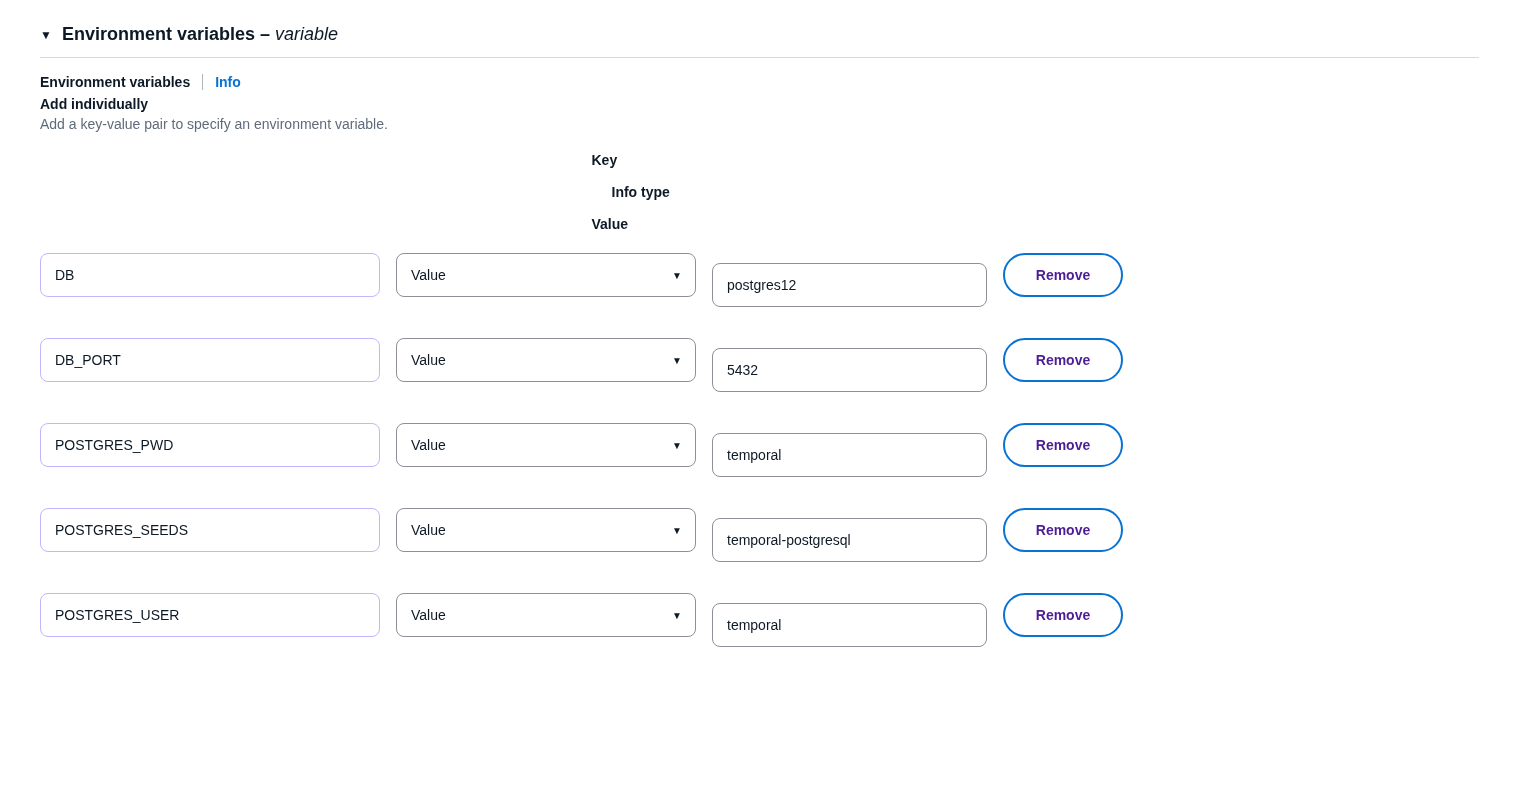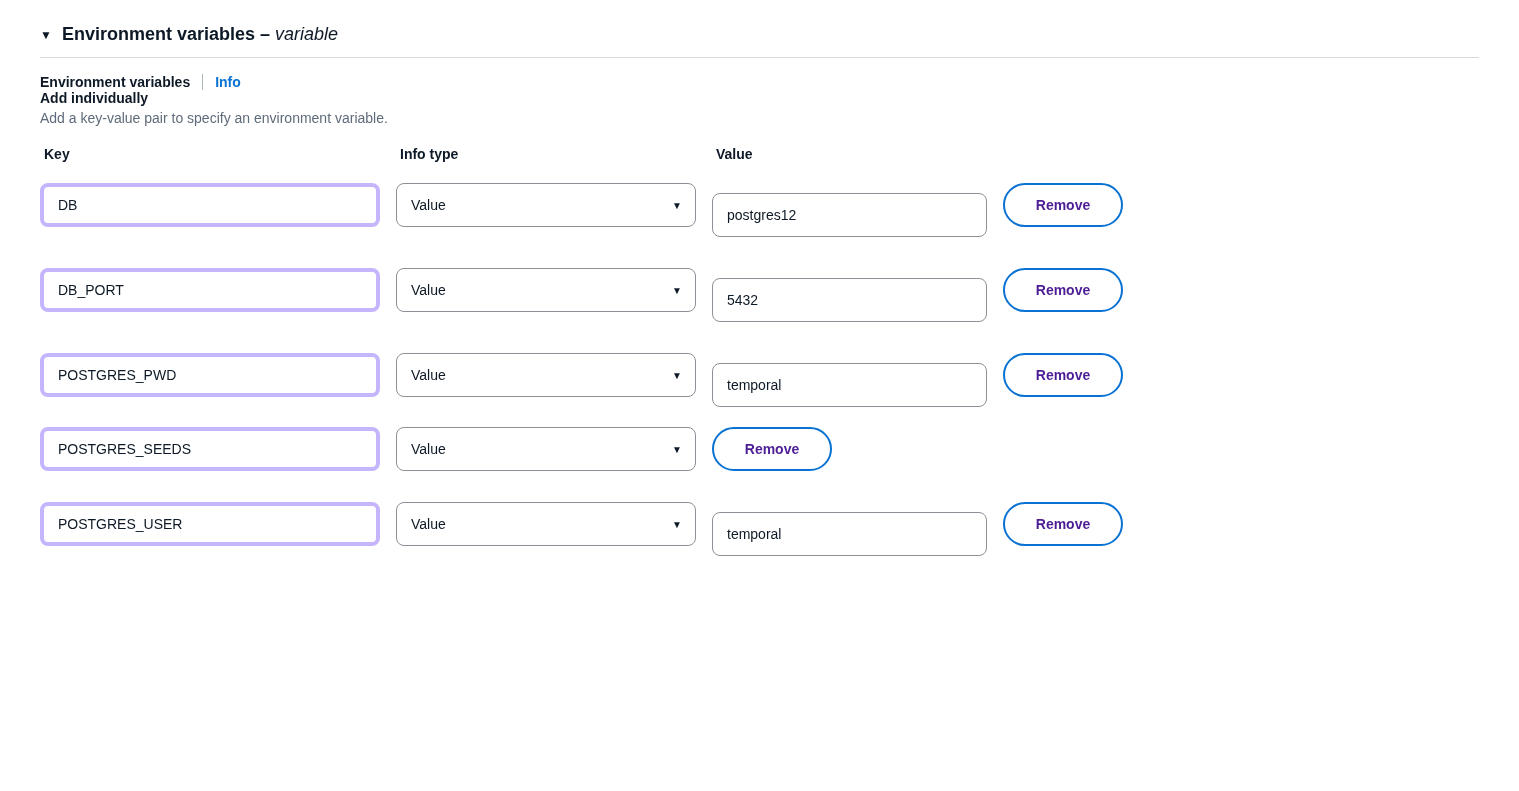--- a/index.html
+++ b/index.html
@@ -44,20 +44,21 @@
 
     .section-title em {
       font-weight: 400;
       font-style: italic;
     }
 
     .subsection-label {
       display: flex;
       align-items: center;
       gap: 12px;
+      margin-bottom: 6px;
     }
 
     .subsection-label-text {
       font-size: 14px;
       font-weight: 700;
       color: #0d1926;
     }
 
     .divider {
       width: 1px;
@@ -85,20 +86,21 @@
       color: #5f6b7a;
       margin-bottom: 20px;
     }
 
     .columns-header {
       display: flex;
       align-items: center;
       gap: 16px;
       margin-bottom: 10px;
       padding-left: 4px;
+      flex-direction: column;
     }
 
     .col-header-key {
       font-size: 14px;
       font-weight: 700;
       color: #0d1926;
       width: 340px;
     }
 
     .col-header-value-type {
@@ -118,21 +120,21 @@
     .env-row {
       display: flex;
       align-items: center;
       gap: 16px;
       margin-bottom: 20px;
     }
 
     .env-key-input {
       width: 340px;
       height: 44px;
-      border: 4px solid #c4b5fd;
+      border: 1px solid #c4b5fd;
       border-radius: 8px;
       padding: 0 14px;
       font-size: 14px;
       color: #0d1926;
       background: #ffffff;
       outline: none;
     }
 
     .value-type-select-wrapper {
       position: relative;
@@ -233,20 +235,21 @@
       </div>
       <div class="env-row">
         <input type="text" class="env-key-input" value="POSTGRES_PWD" style="">
         <div class="value-type-select-wrapper"><select class="value-type-select"><option value="Value">Value</option><option value="ValueFrom">ValueFrom</option></select><span class="select-arrow">▼</span></div>
         <input type="text" class="env-value-input" value="temporal" style="">
         <button class="remove-button">Remove</button>
       </div>
       <div class="env-row">
         <input type="text" class="env-key-input" value="POSTGRES_SEEDS" style="">
         <div class="value-type-select-wrapper"><select class="value-type-select"><option value="Value">Value</option><option value="ValueFrom">ValueFrom</option></select><span class="select-arrow">▼</span></div>
+        <input type="text" class="env-value-input" value="temporal-postgresql" style="">
         <button class="remove-button">Remove</button>
       </div>
       <div class="env-row">
         <input type="text" class="env-key-input" value="POSTGRES_USER" style="">
         <div class="value-type-select-wrapper"><select class="value-type-select"><option value="Value">Value</option><option value="ValueFrom">ValueFrom</option></select><span class="select-arrow">▼</span></div>
         <input type="text" class="env-value-input" value="temporal" style="">
         <button class="remove-button">Remove</button>
       </div>
     </div>
 

